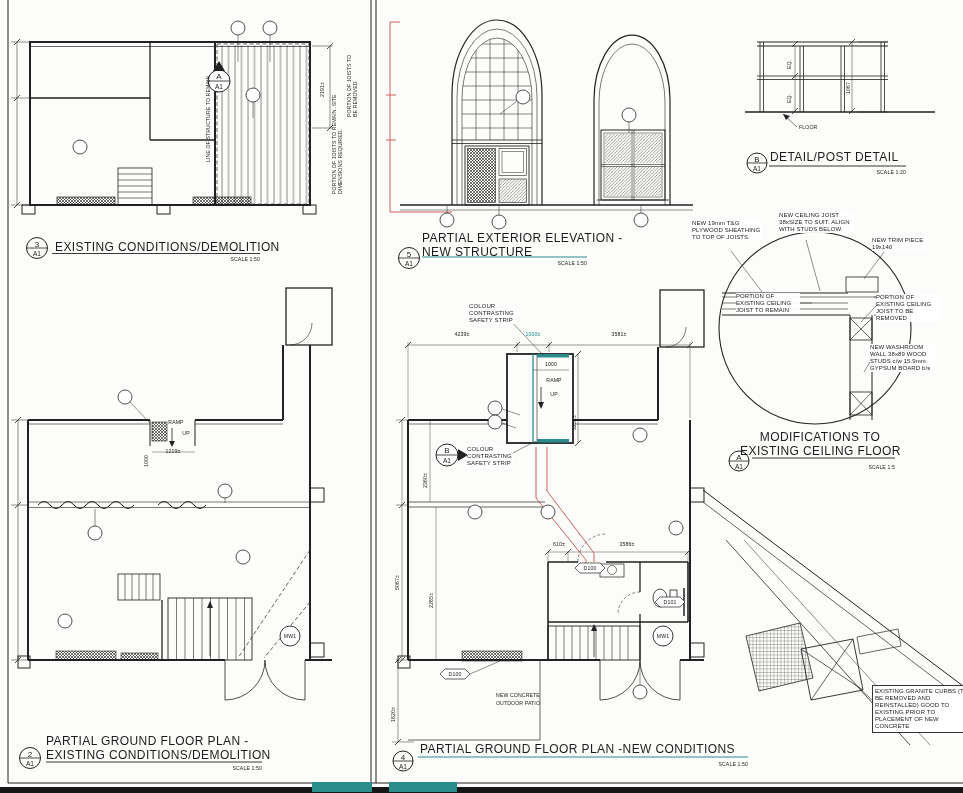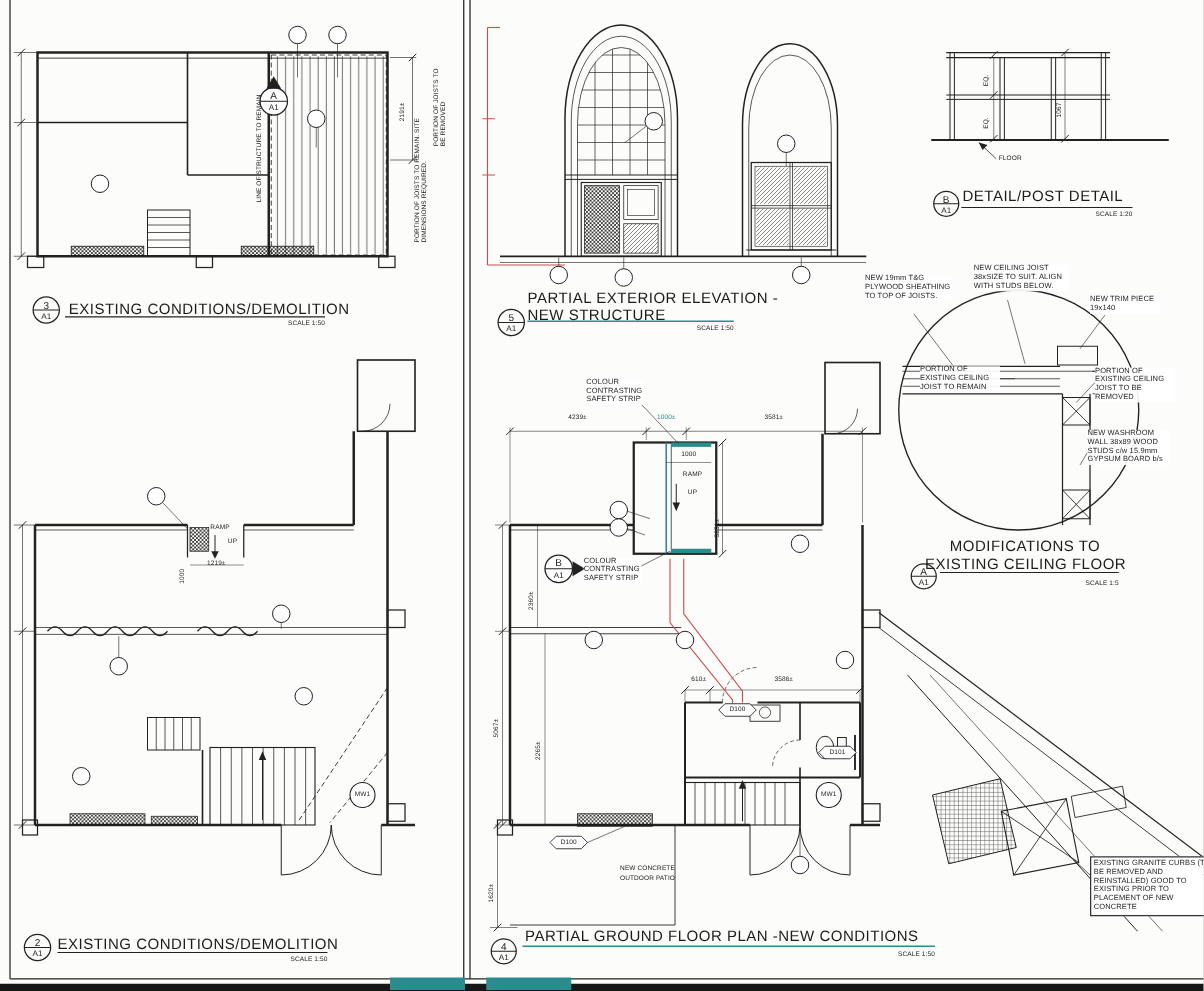--- a/index.html
+++ b/index.html
@@ -351,20 +351,21 @@
 <div class="lbl t8 c" style="left:27px;top:240px;width:20px">3</div>
 <div class="lbl t65 c" style="left:27px;top:250px;width:20px">A1</div>
 <div class="lbl t5 r" style="left:185px;top:256px;width:75px">SCALE 1:50</div>
 <div class="lbl t8 c" style="left:209px;top:72px;width:20px">A</div>
 <div class="lbl t65 c" style="left:209px;top:83px;width:20px">A1</div>
 <div class="lbl t5 rot" style="left:319px;top:97px;width:46px">2191±</div>
 <div class="lbl t5 rot" style="left:331px;top:194px;width:102px">PORTION OF JOISTS TO REMAIN. SITE DIMENSIONS REQUIRED.</div>
 <div class="lbl t5 rot" style="left:346px;top:117px;width:66px">PORTION OF JOISTS TO BE REMOVED</div>
 <div class="lbl t5 rot" style="left:205px;top:162px;width:104px">LINE OF STRUCTURE TO REMAIN</div>
 
+<div class="lbl t12" style="left:46px;top:734px;width:220px">PARTIAL GROUND FLOOR PLAN -</div>
 <div class="lbl t12" style="left:46px;top:748px;width:220px">EXISTING CONDITIONS/DEMOLITION</div>
 <div class="lbl t8 c" style="left:20px;top:750px;width:20px">2</div>
 <div class="lbl t65 c" style="left:20px;top:760px;width:20px">A1</div>
 <div class="lbl t5 r" style="left:190px;top:765px;width:72px">SCALE 1:50</div>
 <div class="lbl t5 c" style="left:158px;top:419px;width:36px">RAMP</div>
 <div class="lbl t5 c" style="left:176px;top:430px;width:20px">UP</div>
 <div class="lbl t5 c" style="left:152px;top:448px;width:42px">1219±</div>
 <div class="lbl t5 rot" style="left:143px;top:467px;width:28px">1000</div>
 <div class="lbl t5 c" style="left:280px;top:633px;width:20px">MW1</div>
 

